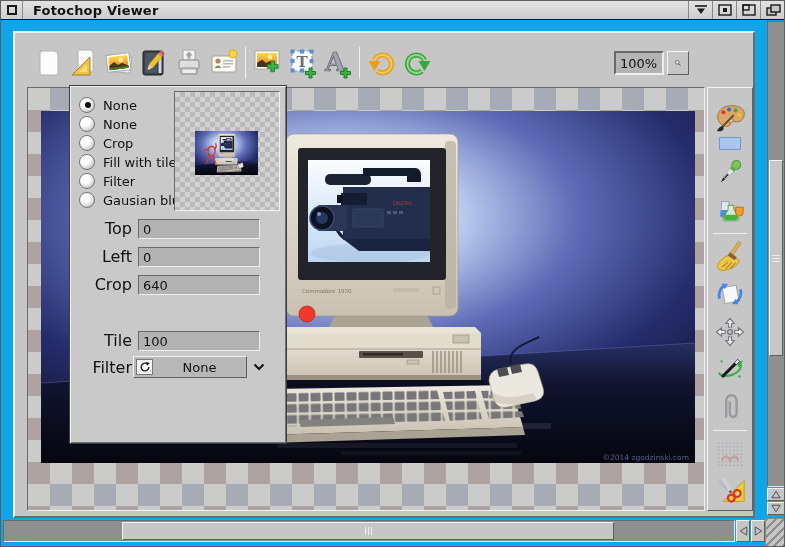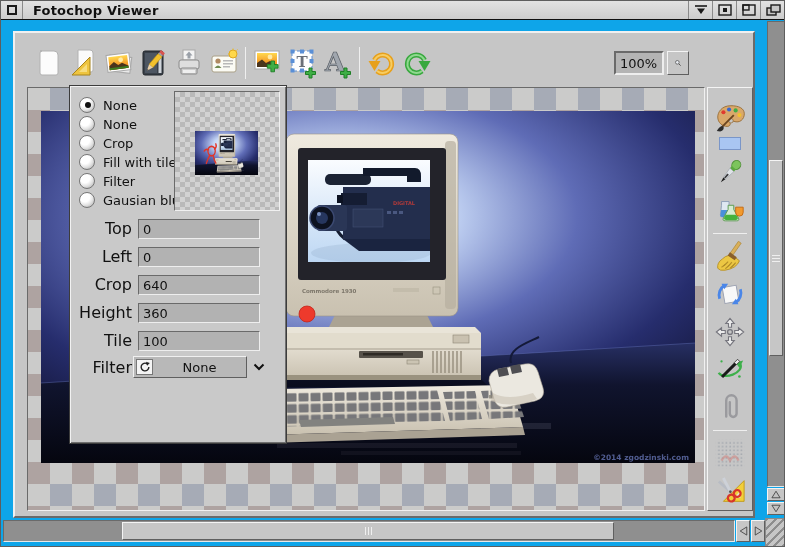--- a/index.html
+++ b/index.html
@@ -29,21 +29,21 @@
   .tb-sep{width:1px;height:32px;background:#8f8f8f;border-right:1px solid #efefef;margin:0 4px;}
   .zoomctl{margin-left:auto;margin-right:62px;display:flex;align-items:center;}
   .zoom-field{width:50px;height:24px;background:#b4b4b4;border:2px solid;border-color:#6a6a6a #eee #eee #6a6a6a;
               font:13px "DejaVu Sans",sans-serif;color:#111;padding:0 4px;}
   .zoom-btn{width:22px;height:24px;margin-left:3px;display:flex;align-items:center;justify-content:center;cursor:pointer;}
   
   .canvas{left:12px;top:54px;width:678px;height:424px;
           background-color:#cbcbca;
           background-image:conic-gradient(#a6abb6 0 25%, transparent 25% 50%, #aea3a1 50% 75%, transparent 75%);
           background-size:44px 44px;}
-  .photo{left:13px;top:23px;width:654px;height:352px;font-weight:bold;}
+  .photo{left:13px;top:23px;width:654px;height:352px;}
   
   .palette{left:692px;top:54px;width:46px;height:424px;display:flex;flex-direction:column;align-items:center;padding-top:10px;}
   .pal-btn{width:36px;height:36px;display:flex;align-items:center;justify-content:center;background:transparent;border:none;padding:0;margin:1px 0;cursor:pointer;}
   .pal-swatch{width:22px;height:14px;background:#a9c6f2;border:1px solid #7a96c8;margin:1px 0 3px 0;cursor:pointer;}
   .pal-hr{width:34px;height:1px;background:#8f8f8f;border-bottom:1px solid #efefef;margin:4px 0;}
   
   .dialog{left:68px;top:84px;width:218px;height:359px;z-index:10;background:#c9c9c9;
           border:1px solid #3c3c3c;box-shadow:inset 1px 1px 0 #f2f2f2, inset -1px -1px 0 #707070;}
   .radio-row{position:absolute;left:9px;height:18px;display:flex;align-items:center;cursor:pointer;}
   .radio{width:16px;height:16px;border-radius:50%;
@@ -539,24 +539,20 @@
       <input class="field" value="0" style="">
     </div>
     <div class="frow" style="top:161px">
       <span class="flabel">Left</span>
       <input class="field" value="0" style="">
     </div>
     <div class="frow" style="top:189px">
       <span class="flabel">Crop</span>
       <input class="field" value="640" style="">
     </div>
-    <div class="frow" style="top:217px">
-      <span class="flabel">Height</span>
-      <input class="field" value="360" style="">
-    </div>
     <div class="frow" style="top:245px">
       <span class="flabel">Tile</span>
       <input class="field" value="100" style="">
     </div>
 
     <div class="frow" style="top:271px;height:22px">
       <span class="flabel" style="line-height:22px">Filter</span>
       <div class="cycle">
         <span class="cycle-glyph">
           <svg width="12" height="12" viewBox="0 0 14 14">

